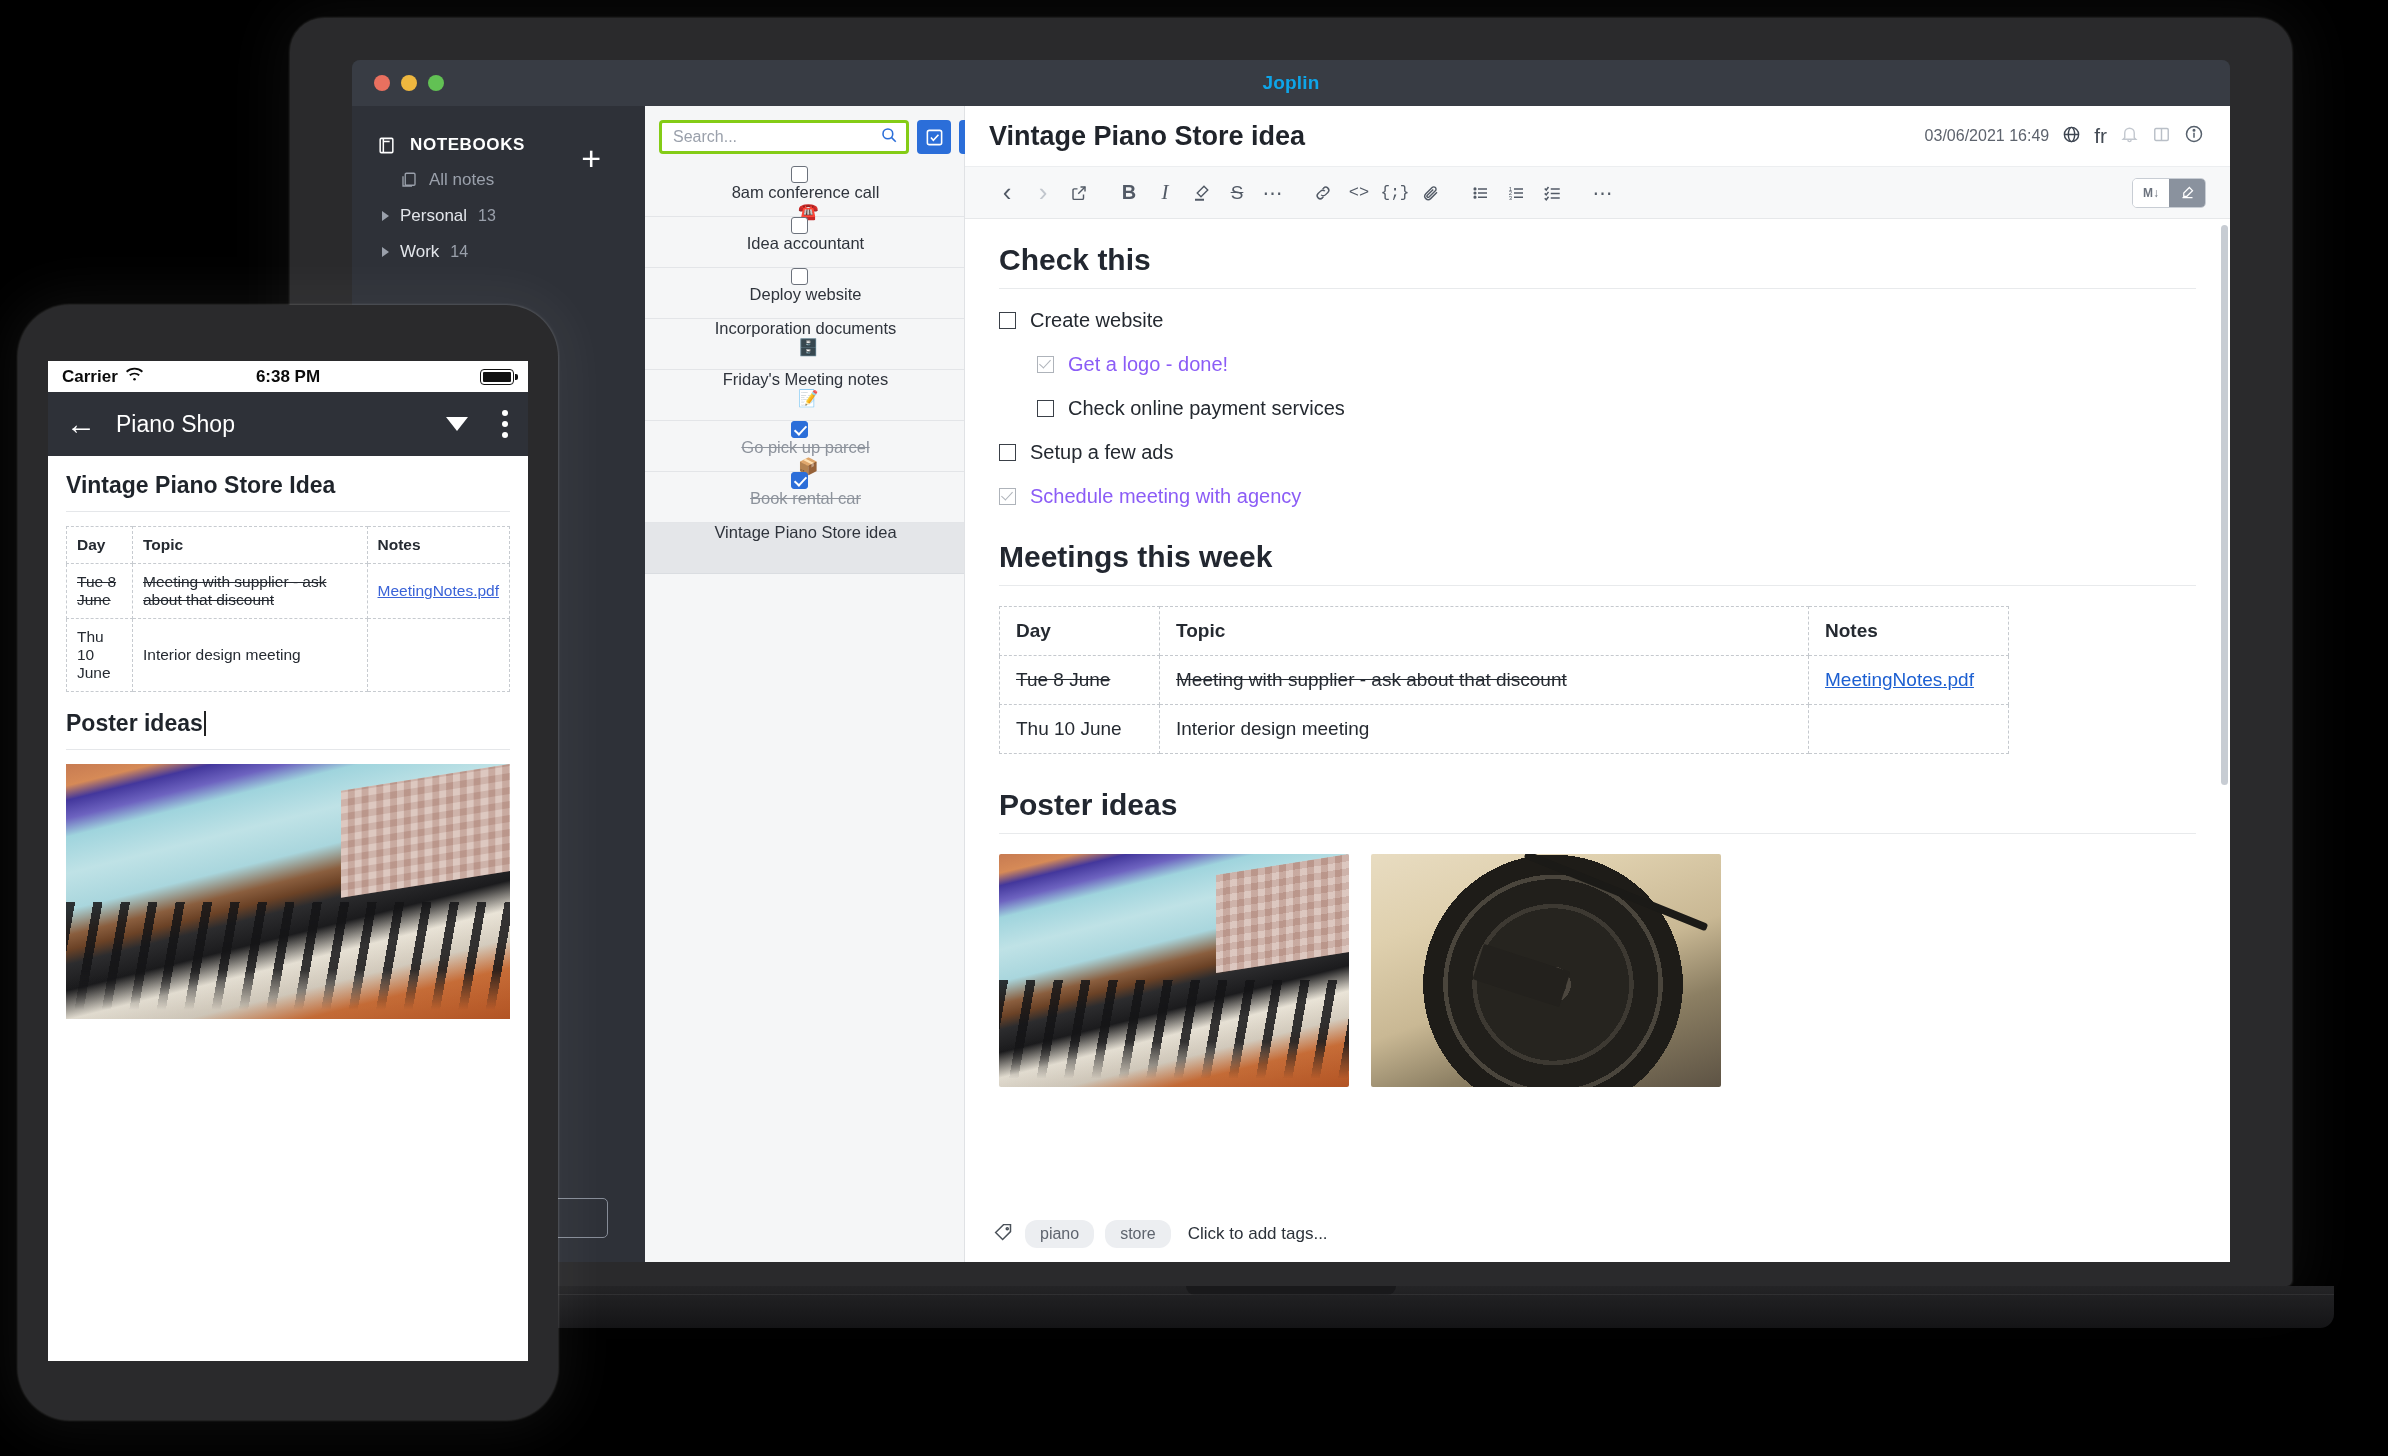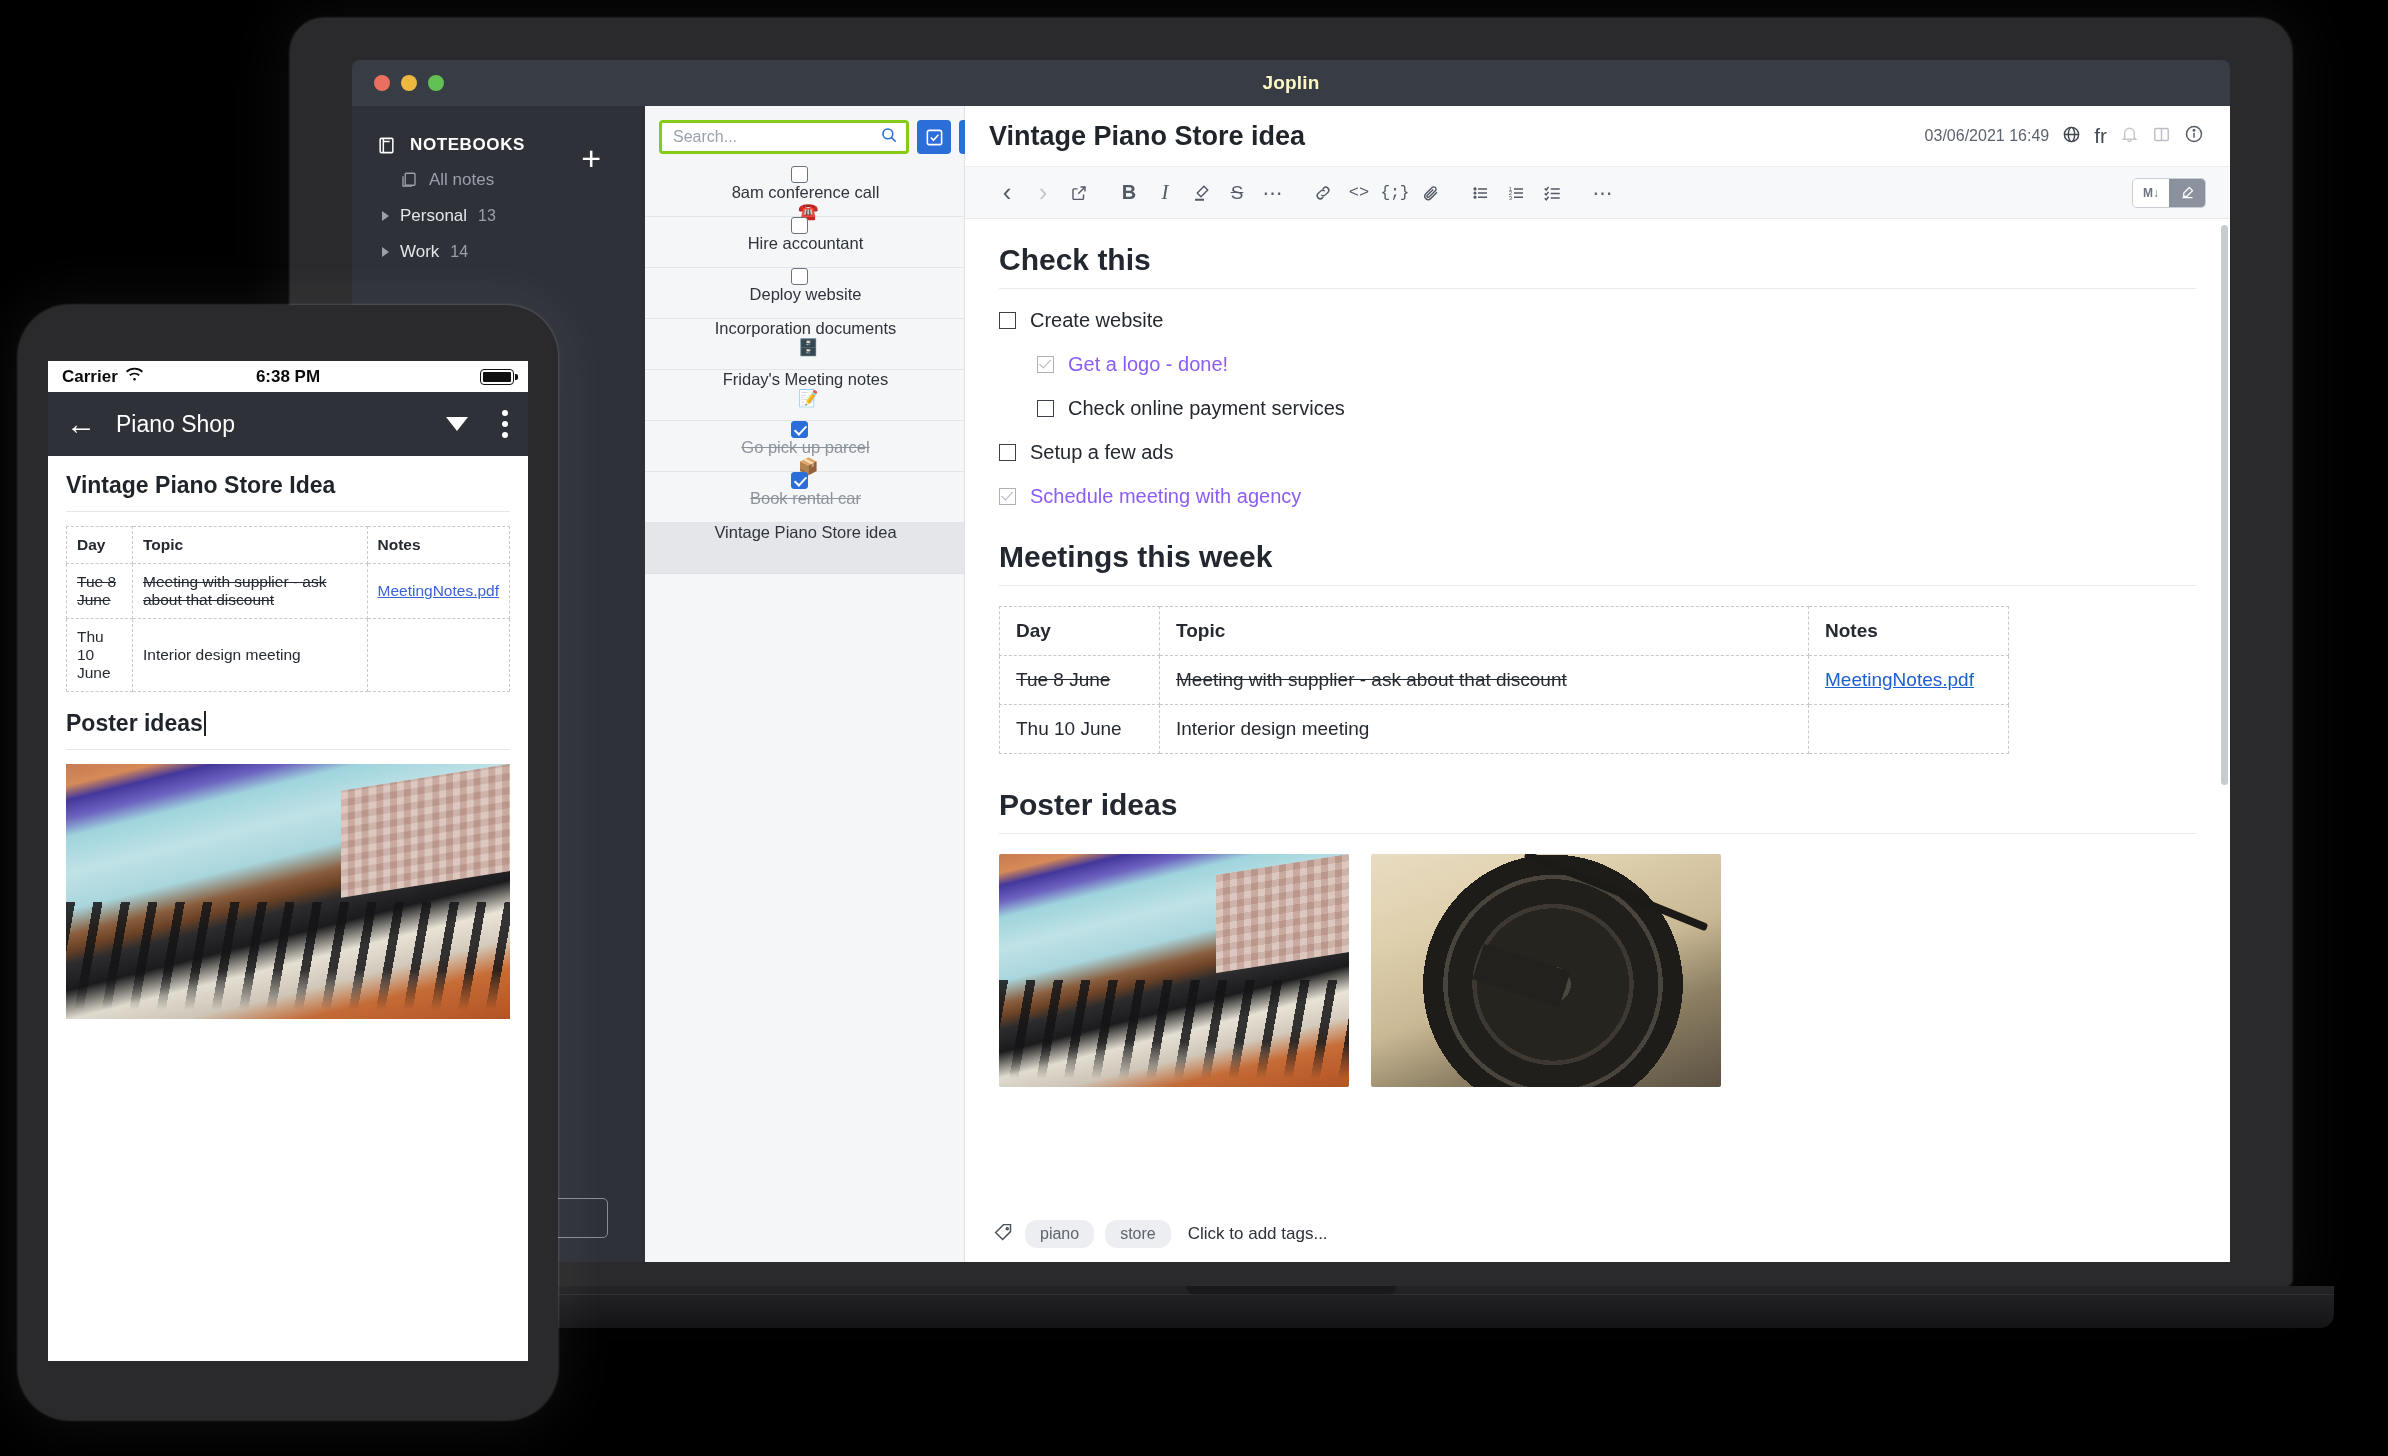--- a/index.html
+++ b/index.html
@@ -49,21 +49,21 @@
   
   .titlebar {
     height: 46px; background:#383c44; flex:0 0 auto;
     display:flex; align-items:center; position:relative;
   }
   .traffic { display:flex; gap:11px; margin-left:22px; }
   .dot { width:16px; height:16px; border-radius:50%; }
   .dot.red{background:#e9705f}.dot.yellow{background:#eeb73f}.dot.green{background:#62c154}
   .win-title {
     position:absolute; left:0; right:0; text-align:center;
-    color:#fef9c3; font-size:19px; font-weight:bold; letter-spacing:.2px;
+    color:#0ea5e9; font-size:19px; font-weight:bold; letter-spacing:.2px;
   }
 
   .app-body { flex:1; display:flex; min-height:0; }
 
   
   .sidebar {
     width: 293px; background:#2e3138; flex:0 0 auto;
     padding: 22px 0 0 0; position:relative; color:#ffffff;
   }
   .side-header {
@@ -408,21 +408,21 @@
           </div>
 
           <div class="nl-items">
             <div class="nl-item">
               <span class="cb"></span>
               <span class="txt">8am conference call</span>
               <span class="emoji">☎️</span>
             </div>
             <div class="nl-item">
               <span class="cb"></span>
-              <span class="txt">Hire accountant</span>
+              <span class="txt">Idea accountant</span>
             </div>
             <div class="nl-item">
               <span class="cb"></span>
               <span class="txt">Deploy website</span>
             </div>
             <div class="nl-item">
               <span class="txt">Incorporation documents</span>
               <span class="emoji">🗄️</span>
             </div>
             <div class="nl-item">

